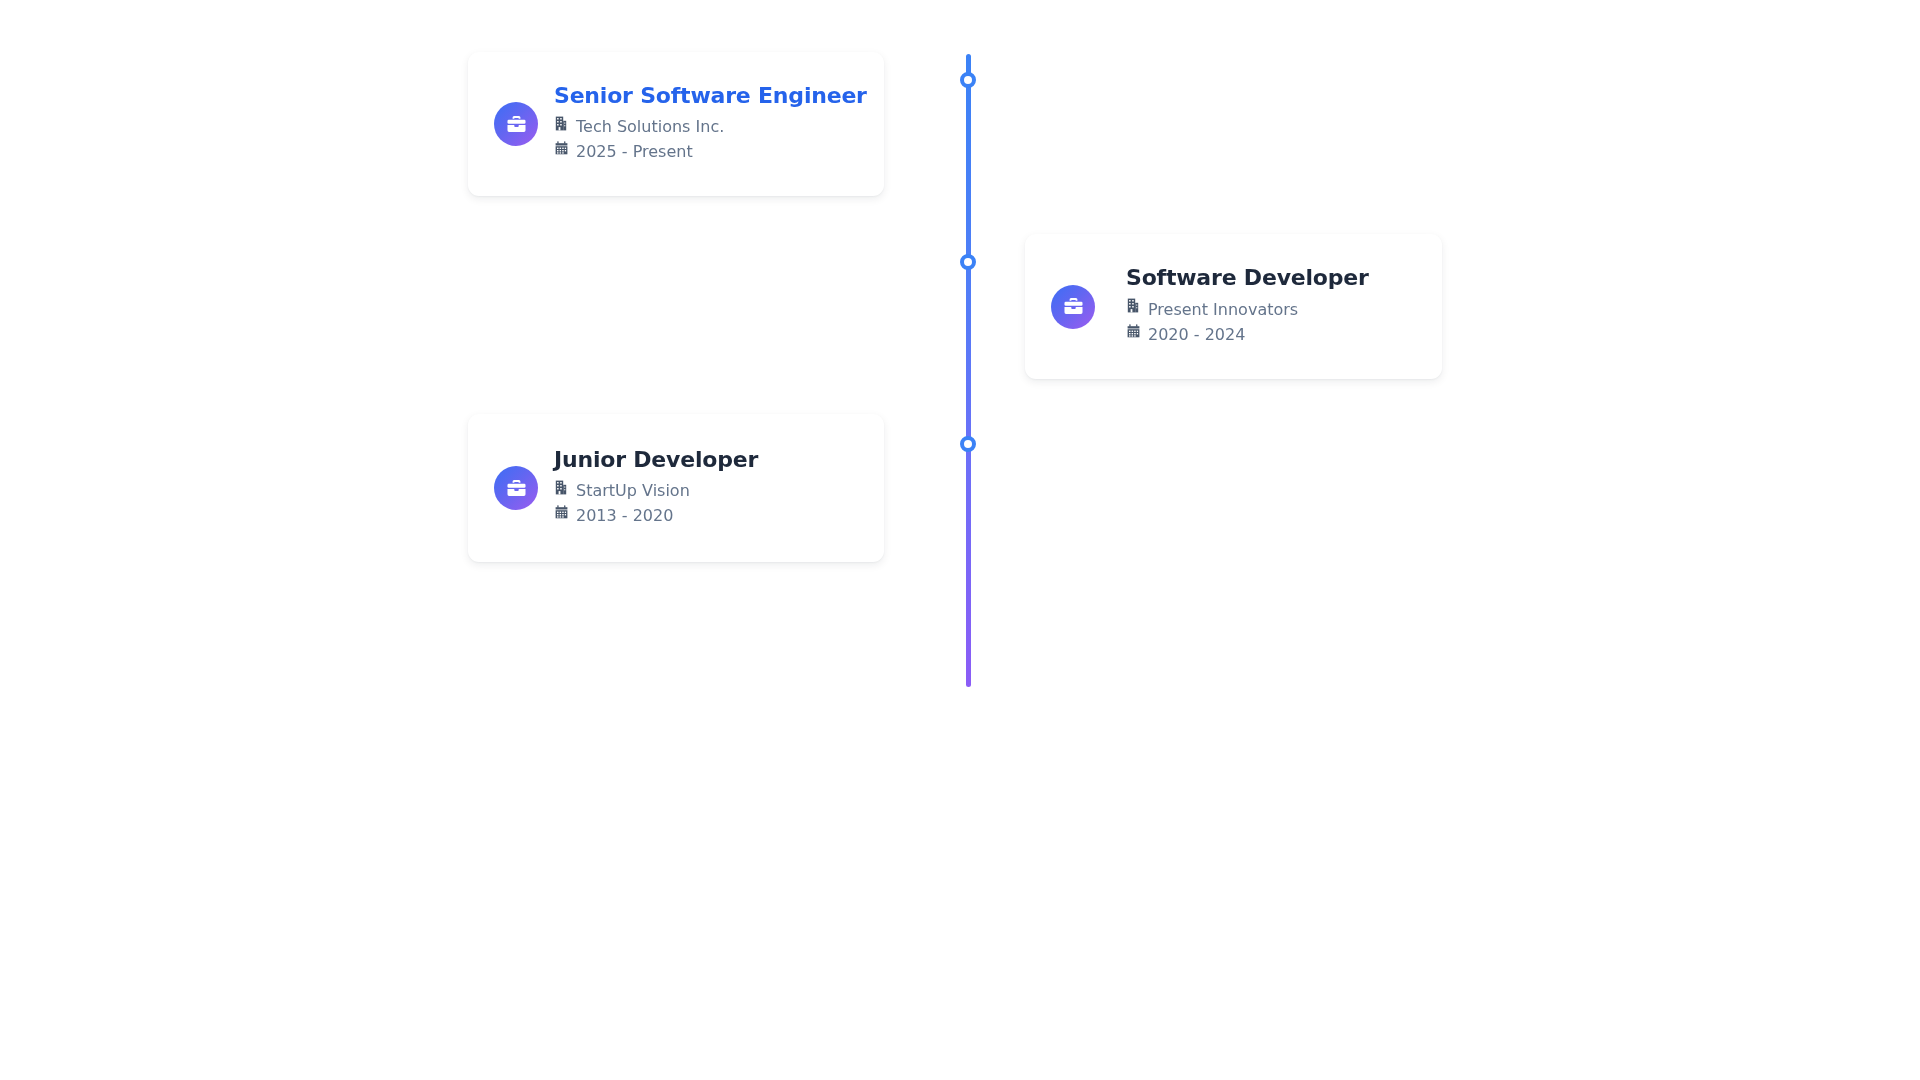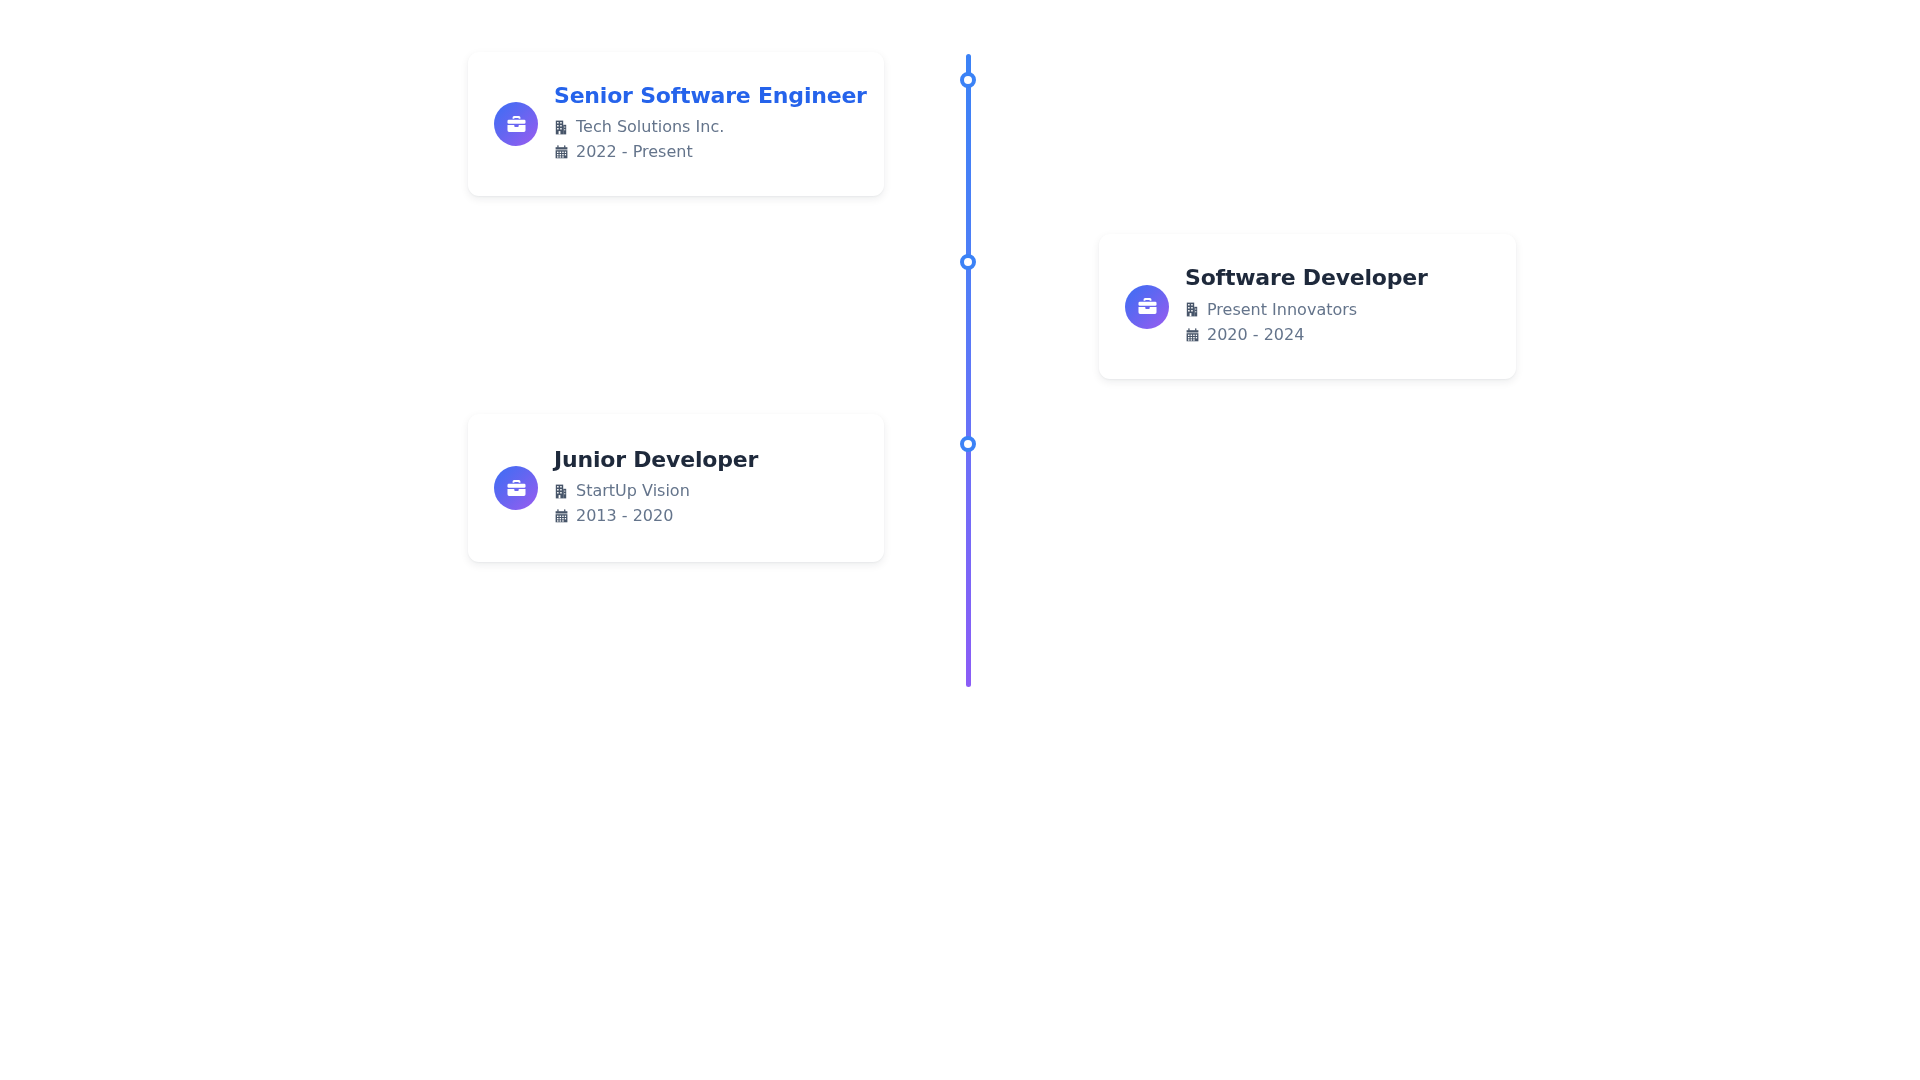--- a/index.html
+++ b/index.html
@@ -52,21 +52,21 @@
     box-sizing: border-box;
     background: #ffffff;
     border-radius: 11px;
     box-shadow: 0 3px 9px rgba(15, 23, 42, 0.075),
                 0 1px 2px rgba(15, 23, 42, 0.045);
     display: flex;
     align-items: center;
     padding: 0 26px;
   }
   .card-0 { left: 468px; top: 52px;  width: 416px; height: 144px; }
-  .card-1 { left: 1099px; top: 234px; width: 417px; height: 145px; }
+  .card-1 { left: 1025px; top: 234px; width: 417px; height: 145px; gap: 15px; }
   .card-2 { left: 468px; top: 414px;  width: 416px; height: 148px; }
 
   
   .avatar {
     flex: 0 0 auto;
     width: 44px;
     height: 44px;
     border-radius: 50%;
     background: linear-gradient(135deg, #3b6ef5 0%, #6366f1 45%, #9b5cf0 100%);
     display: flex;
@@ -90,21 +90,21 @@
     line-height: 1.12;
     letter-spacing: -0.2px;
     margin: 0 0 6px 0;
     white-space: nowrap;
   }
   .title-accent  { color: #2563eb; }
   .title-default { color: #1e293b; }
 
   .meta-row {
     display: flex;
-    align-items: center;
+    align-items: flex-start;
     font-size: 16px;
     line-height: 1.5;
     color: #64748b;
     white-space: nowrap;
     margin-top: 1px;
   }
   .meta-icon {
     flex: 0 0 auto;
     width: 14px;
     height: 16px;
@@ -173,21 +173,21 @@
               <rect x="2.0" y="9.0" width="1.5" height="1.4"></rect>
               <rect x="4.6" y="9.0" width="1.5" height="1.4"></rect>
               <rect x="7.2" y="9.0" width="1.5" height="1.4"></rect>
               <rect x="9.8" y="9.0" width="1.3" height="1.4"></rect>
               <rect x="2.0" y="11.3" width="1.5" height="1.3"></rect>
               <rect x="4.6" y="11.3" width="1.5" height="1.3"></rect>
               <rect x="7.2" y="11.3" width="1.5" height="1.3"></rect>
             </g>
           </svg>
         </span>
-        <span class="meta-text">2022 - Present</span>
+        <span class="meta-text">2025 - Present</span>
       </div>
     </div>
   </div>
 
   <div class="tl-card card-1">
     <div class="avatar">
       <svg width="23" height="23" viewBox="0 0 24 24" fill="#ffffff" aria-hidden="true">
         <path d="M9.5 3.2h5a1.6 1.6 0 0 1 1.6 1.6v1.3h-1.9V5.1h-4.4v1h-1.9V4.8A1.6 1.6 0 0 1 9.5 3.2z"></path>
         <rect x="2.6" y="7.1" width="18.8" height="4.1" rx="1.3"></rect>
         <path d="M2.6 12.4h7.1v1.2a.9.9 0 0 0 .9.9h2.8a.9.9 0 0 0 .9-.9v-1.2h7.1v5.7a1.6 1.6 0 0 1-1.6 1.6H4.2a1.6 1.6 0 0 1-1.6-1.6v-5.7z"></path>

